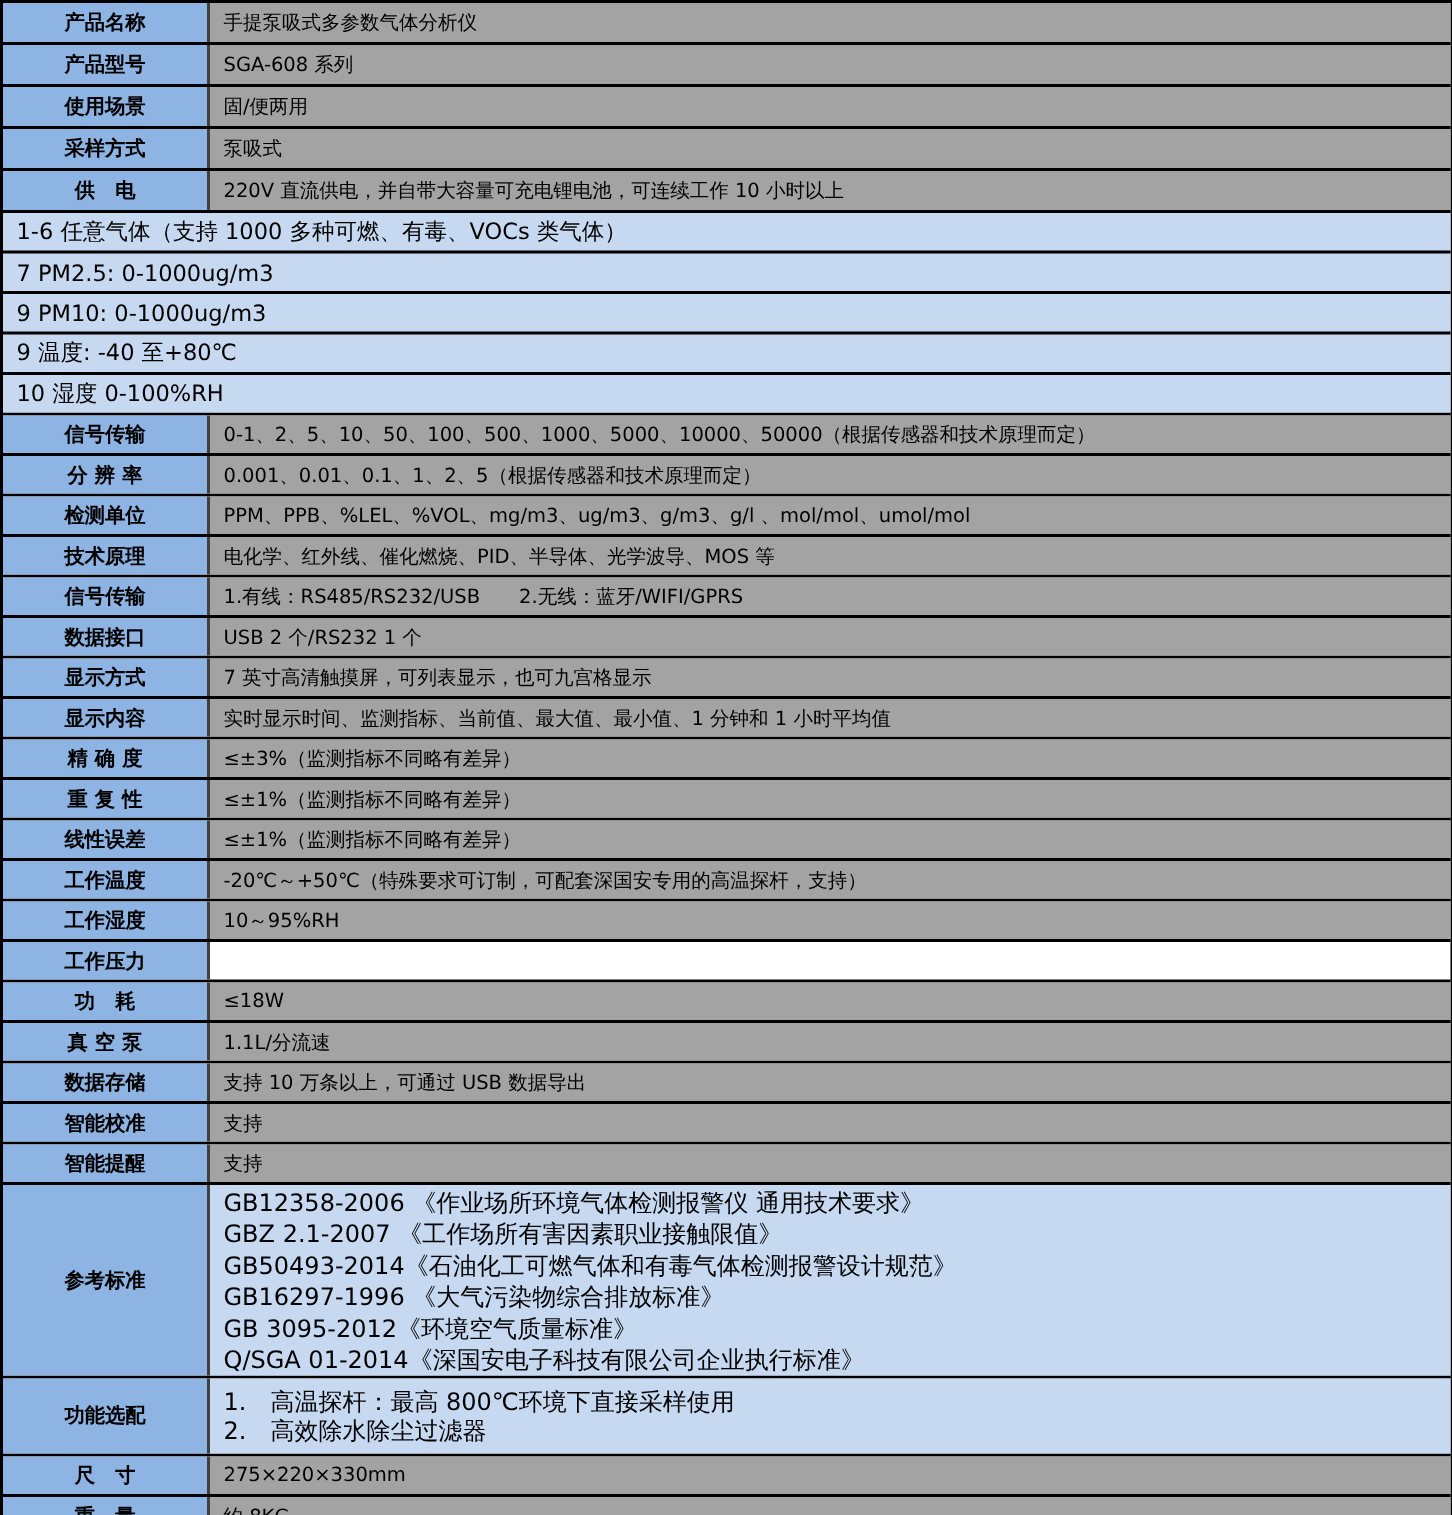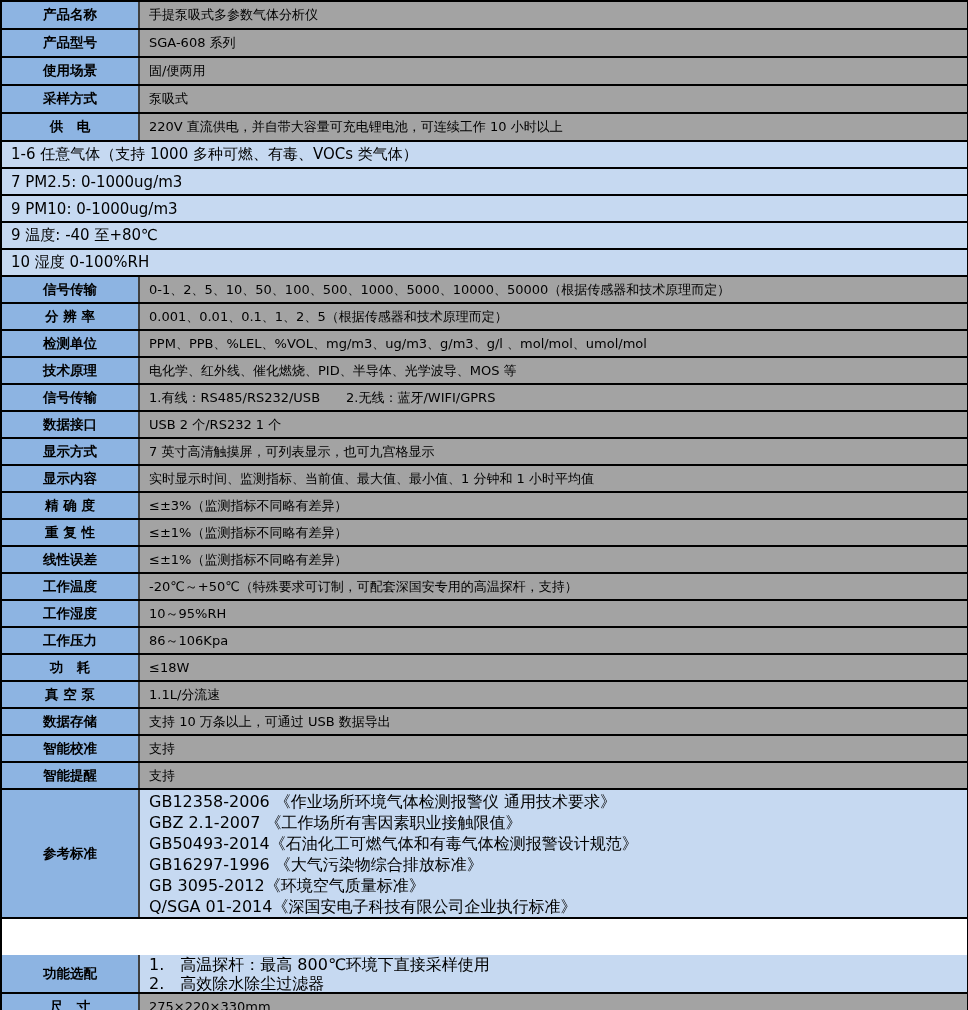--- a/index.html
+++ b/index.html
@@ -32,21 +32,21 @@
     display: flex; align-items: center;
     padding: 0 8px 0 9px;
     font-size: 13px;
     white-space: pre;
     overflow: hidden;
   }
   .h28 { height: 28px; }
   .h27 { height: 27px; }
   .h135 { height: 135px; }
   .h129 { height: 129px; }
-  .h39 { height: 39px; margin-top: 36px; }
+  .h39 { height: 52px; }
   .sublist { flex: 1; display: flex; flex-direction: column; background: #c6d9f1; }
   .sub {
     flex: 1;
     display: flex; align-items: center;
     padding-left: 9px;
     border-bottom: 2px solid #000;
     font-size: 15px;
     white-space: pre;
   }
   .sub:last-child { border-bottom: none; }
@@ -161,21 +161,20 @@
     <div class="val">-20℃～+50℃（特殊要求可订制，可配套深国安专用的高温探杆，支持）</div>
   </div>
 
   <div class="row h27">
     <div class="lbl">工作湿度</div>
     <div class="val">10～95%RH</div>
   </div>
 
   <div class="row h27">
     <div class="lbl">工作压力</div>
-    <div class="val">86～106Kpa</div>
   </div>
 
   <div class="row h27">
     <div class="lbl">功　耗</div>
     <div class="val">≤18W</div>
   </div>
 
   <div class="row h27">
     <div class="lbl">真 空 泵</div>
     <div class="val">1.1L/分流速</div>

